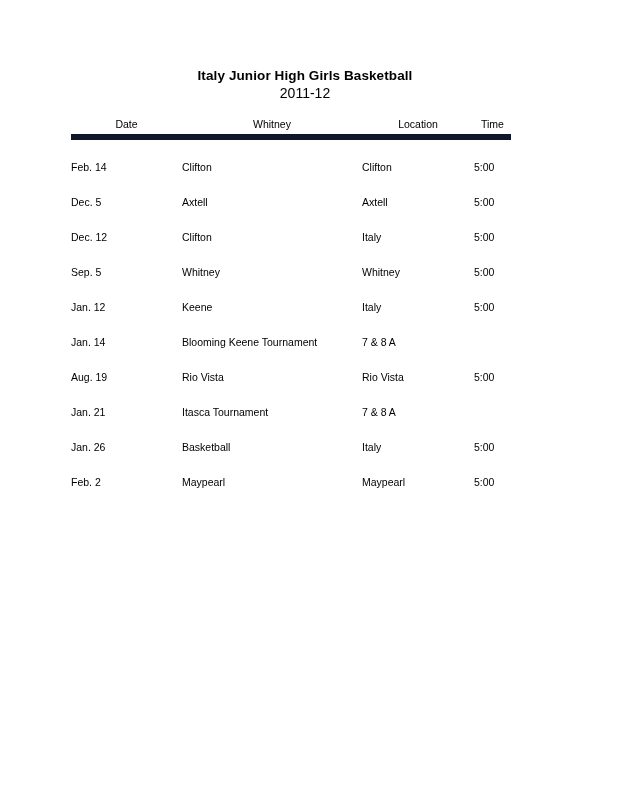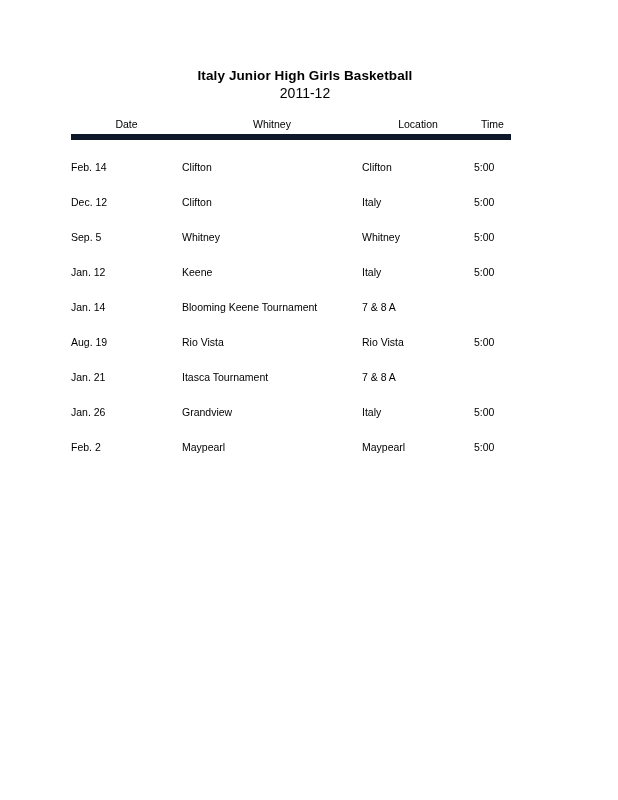--- a/index.html
+++ b/index.html
@@ -104,20 +104,26 @@
       </tr>
     </thead>
     <tbody id="schedule-body">
         <tr>
           <td>Feb. 14</td>
           <td>Clifton</td>
           <td>Clifton</td>
           <td>5:00</td>
         </tr>
         <tr>
+          <td>Dec. 5</td>
+          <td>Axtell</td>
+          <td>Axtell</td>
+          <td>5:00</td>
+        </tr>
+        <tr>
           <td>Dec. 12</td>
           <td>Clifton</td>
           <td>Italy</td>
           <td>5:00</td>
         </tr>
         <tr>
           <td>Sep. 5</td>
           <td>Whitney</td>
           <td>Whitney</td>
           <td>5:00</td>
@@ -141,21 +147,21 @@
           <td>5:00</td>
         </tr>
         <tr>
           <td>Jan. 21</td>
           <td>Itasca Tournament</td>
           <td>7 &amp; 8 A</td>
           <td></td>
         </tr>
         <tr>
           <td>Jan. 26</td>
-          <td>Grandview</td>
+          <td>Basketball</td>
           <td>Italy</td>
           <td>5:00</td>
         </tr>
         <tr>
           <td>Feb. 2</td>
           <td>Maypearl</td>
           <td>Maypearl</td>
           <td>5:00</td>
         </tr>
       </tbody>

